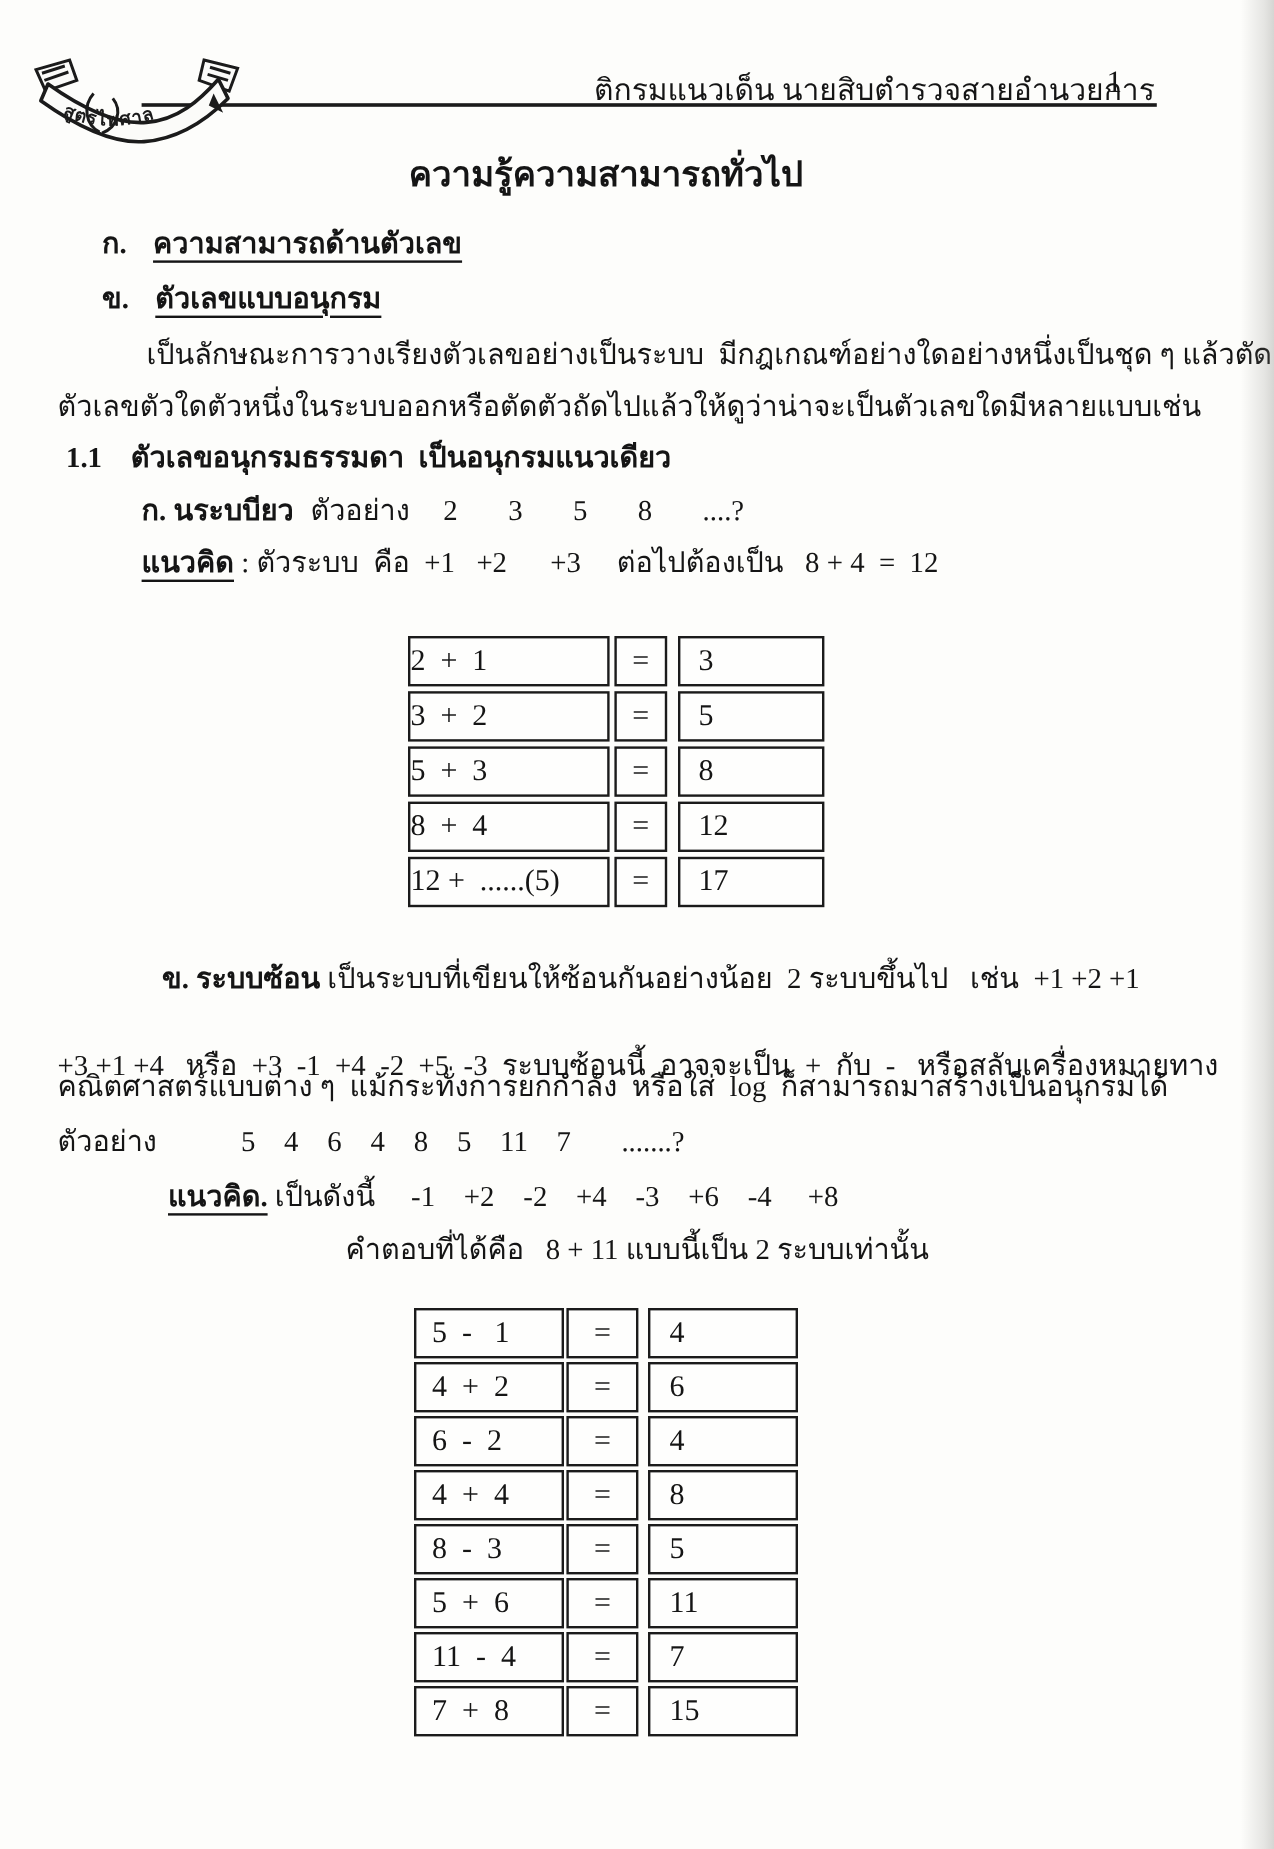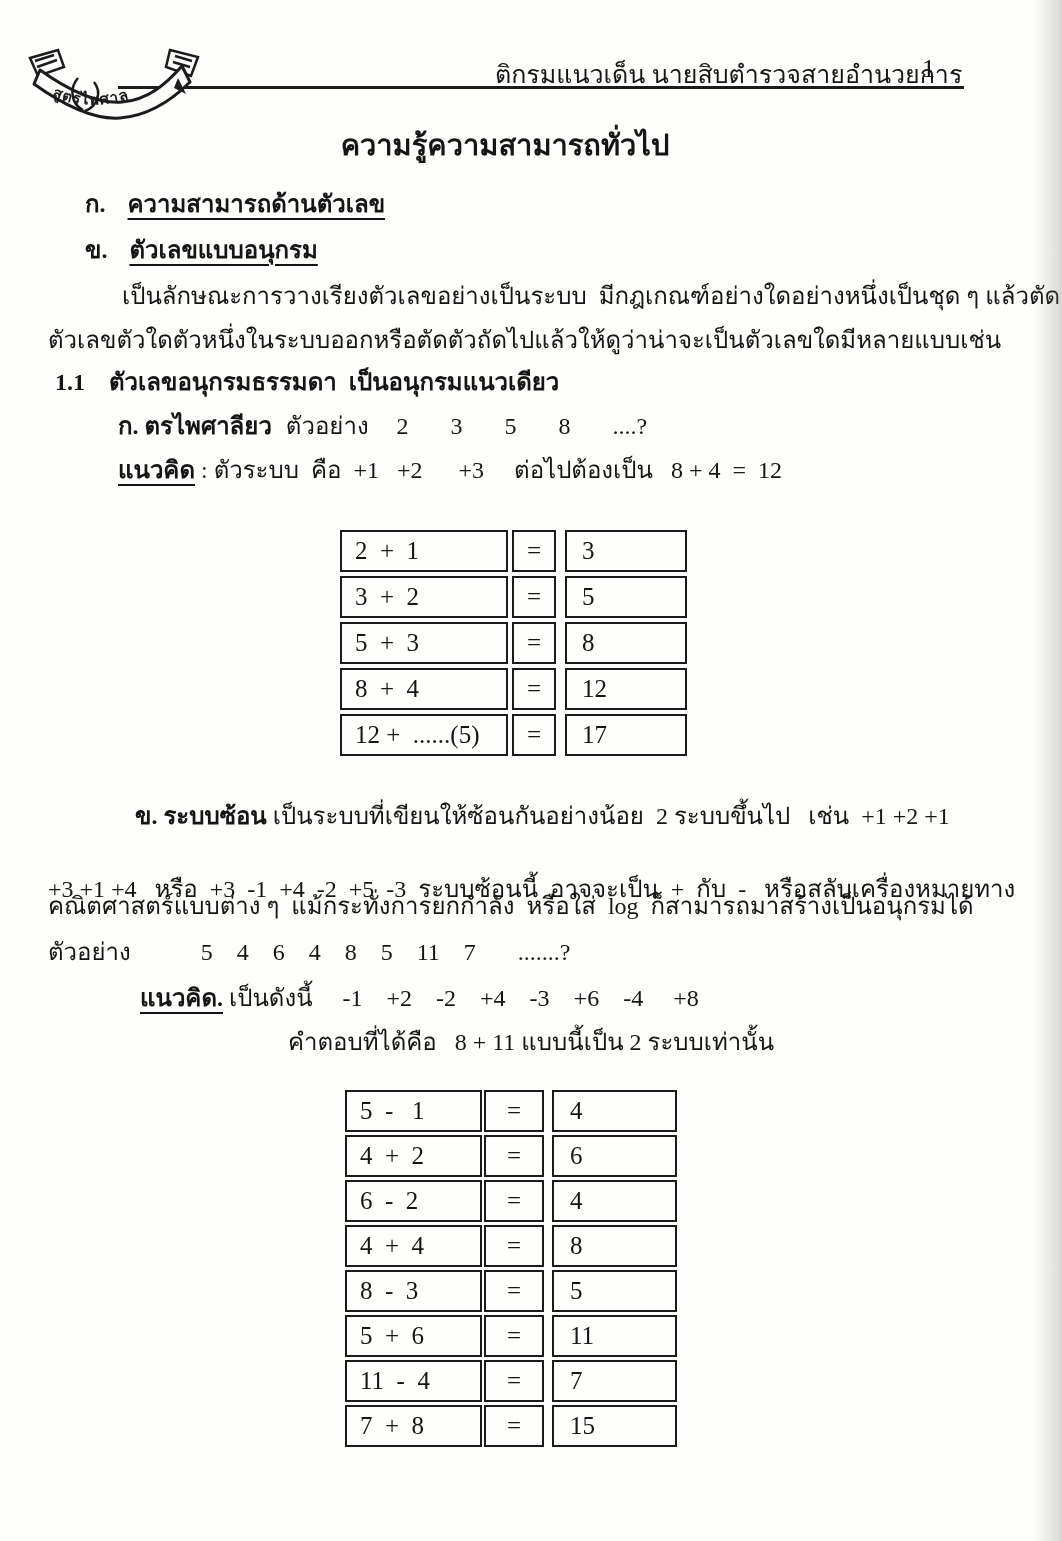--- a/index.html
+++ b/index.html
@@ -29,24 +29,24 @@
   .eqtable{position:absolute;display:flex;flex-direction:column;}
   #t1{left:340px;top:530px;gap:4px;}
   #t2{left:345px;top:1090px;gap:3px;}
   .trow{display:flex;align-items:stretch;}
   .cell{
     border:2px solid #1b1b1b;box-sizing:border-box;
     display:flex;align-items:center;
     font-size:25px;height:42px;background:rgba(255,255,255,0.6);
   }
   .c-eq{justify-content:center;}
-  #t1 .c-expr{width:168px;padding-left:13px;}
+  #t1 .c-expr{width:168px;}
   #t1 .c-eq{width:44px;margin-left:4px;}
   #t1 .c-res{width:122px;padding-left:15px;margin-left:9px;}
-  #t2 .c-expr{width:137px;padding-left:13px;}
+  #t2 .c-expr{width:125px;padding-left:13px;}
   #t2 .c-eq{width:60px;margin-left:2px;}
   #t2 .c-res{width:125px;padding-left:16px;margin-left:8px;}
 
   .ml-sm{margin-left:14px;}
   .ml-md{margin-left:28px;}
   .ml-lg{margin-left:70px;}
   .ml-h{margin-left:22px;}
 </style>
 </head>
 <body>
@@ -94,21 +94,21 @@
   </div>
 
   <div class="line pre" style="left:122px;top:280px;">เป็นลักษณะการวางเรียงตัวเลขอย่างเป็นระบบ  มีกฎเกณฑ์อย่างใดอย่างหนึ่งเป็นชุด ๆ แล้วตัด</div>
   <div class="line pre" style="left:48px;top:324px;">ตัวเลขตัวใดตัวหนึ่งในระบบออกหรือตัดตัวถัดไปแล้วให้ดูว่าน่าจะเป็นตัวเลขใดมีหลายแบบเช่น</div>
 
   <div class="line" style="left:55px;top:366px;">
     <span class="b">1.1</span><span class="b pre" style="margin-left:24px;">ตัวเลขอนุกรมธรรมดา  เป็นอนุกรมแนวเดียว</span>
   </div>
 
   <div class="line" style="left:118px;top:410px;">
-    <span class="b">ก. ตรไพศาลียว</span><span class="ml-sm">ตัวอย่าง</span><span class="pre ml-md">2       3       5       8       ....?</span>
+    <span class="b">ก. นระบบียว</span><span class="ml-sm">ตัวอย่าง</span><span class="pre ml-md">2       3       5       8       ....?</span>
   </div>
   <div class="line" style="left:118px;top:454px;">
     <span class="b u">แนวคิด</span><span class="pre"> : ตัวระบบ  คือ  +1   +2      +3     ต่อไปต้องเป็น   8 + 4  =  12</span>
   </div>
 
   <div class="eqtable" id="t1">
     <div class="trow">
       <div class="cell c-expr pre">2  +  1</div>
       <div class="cell c-eq">=</div>
       <div class="cell c-res">3</div>

